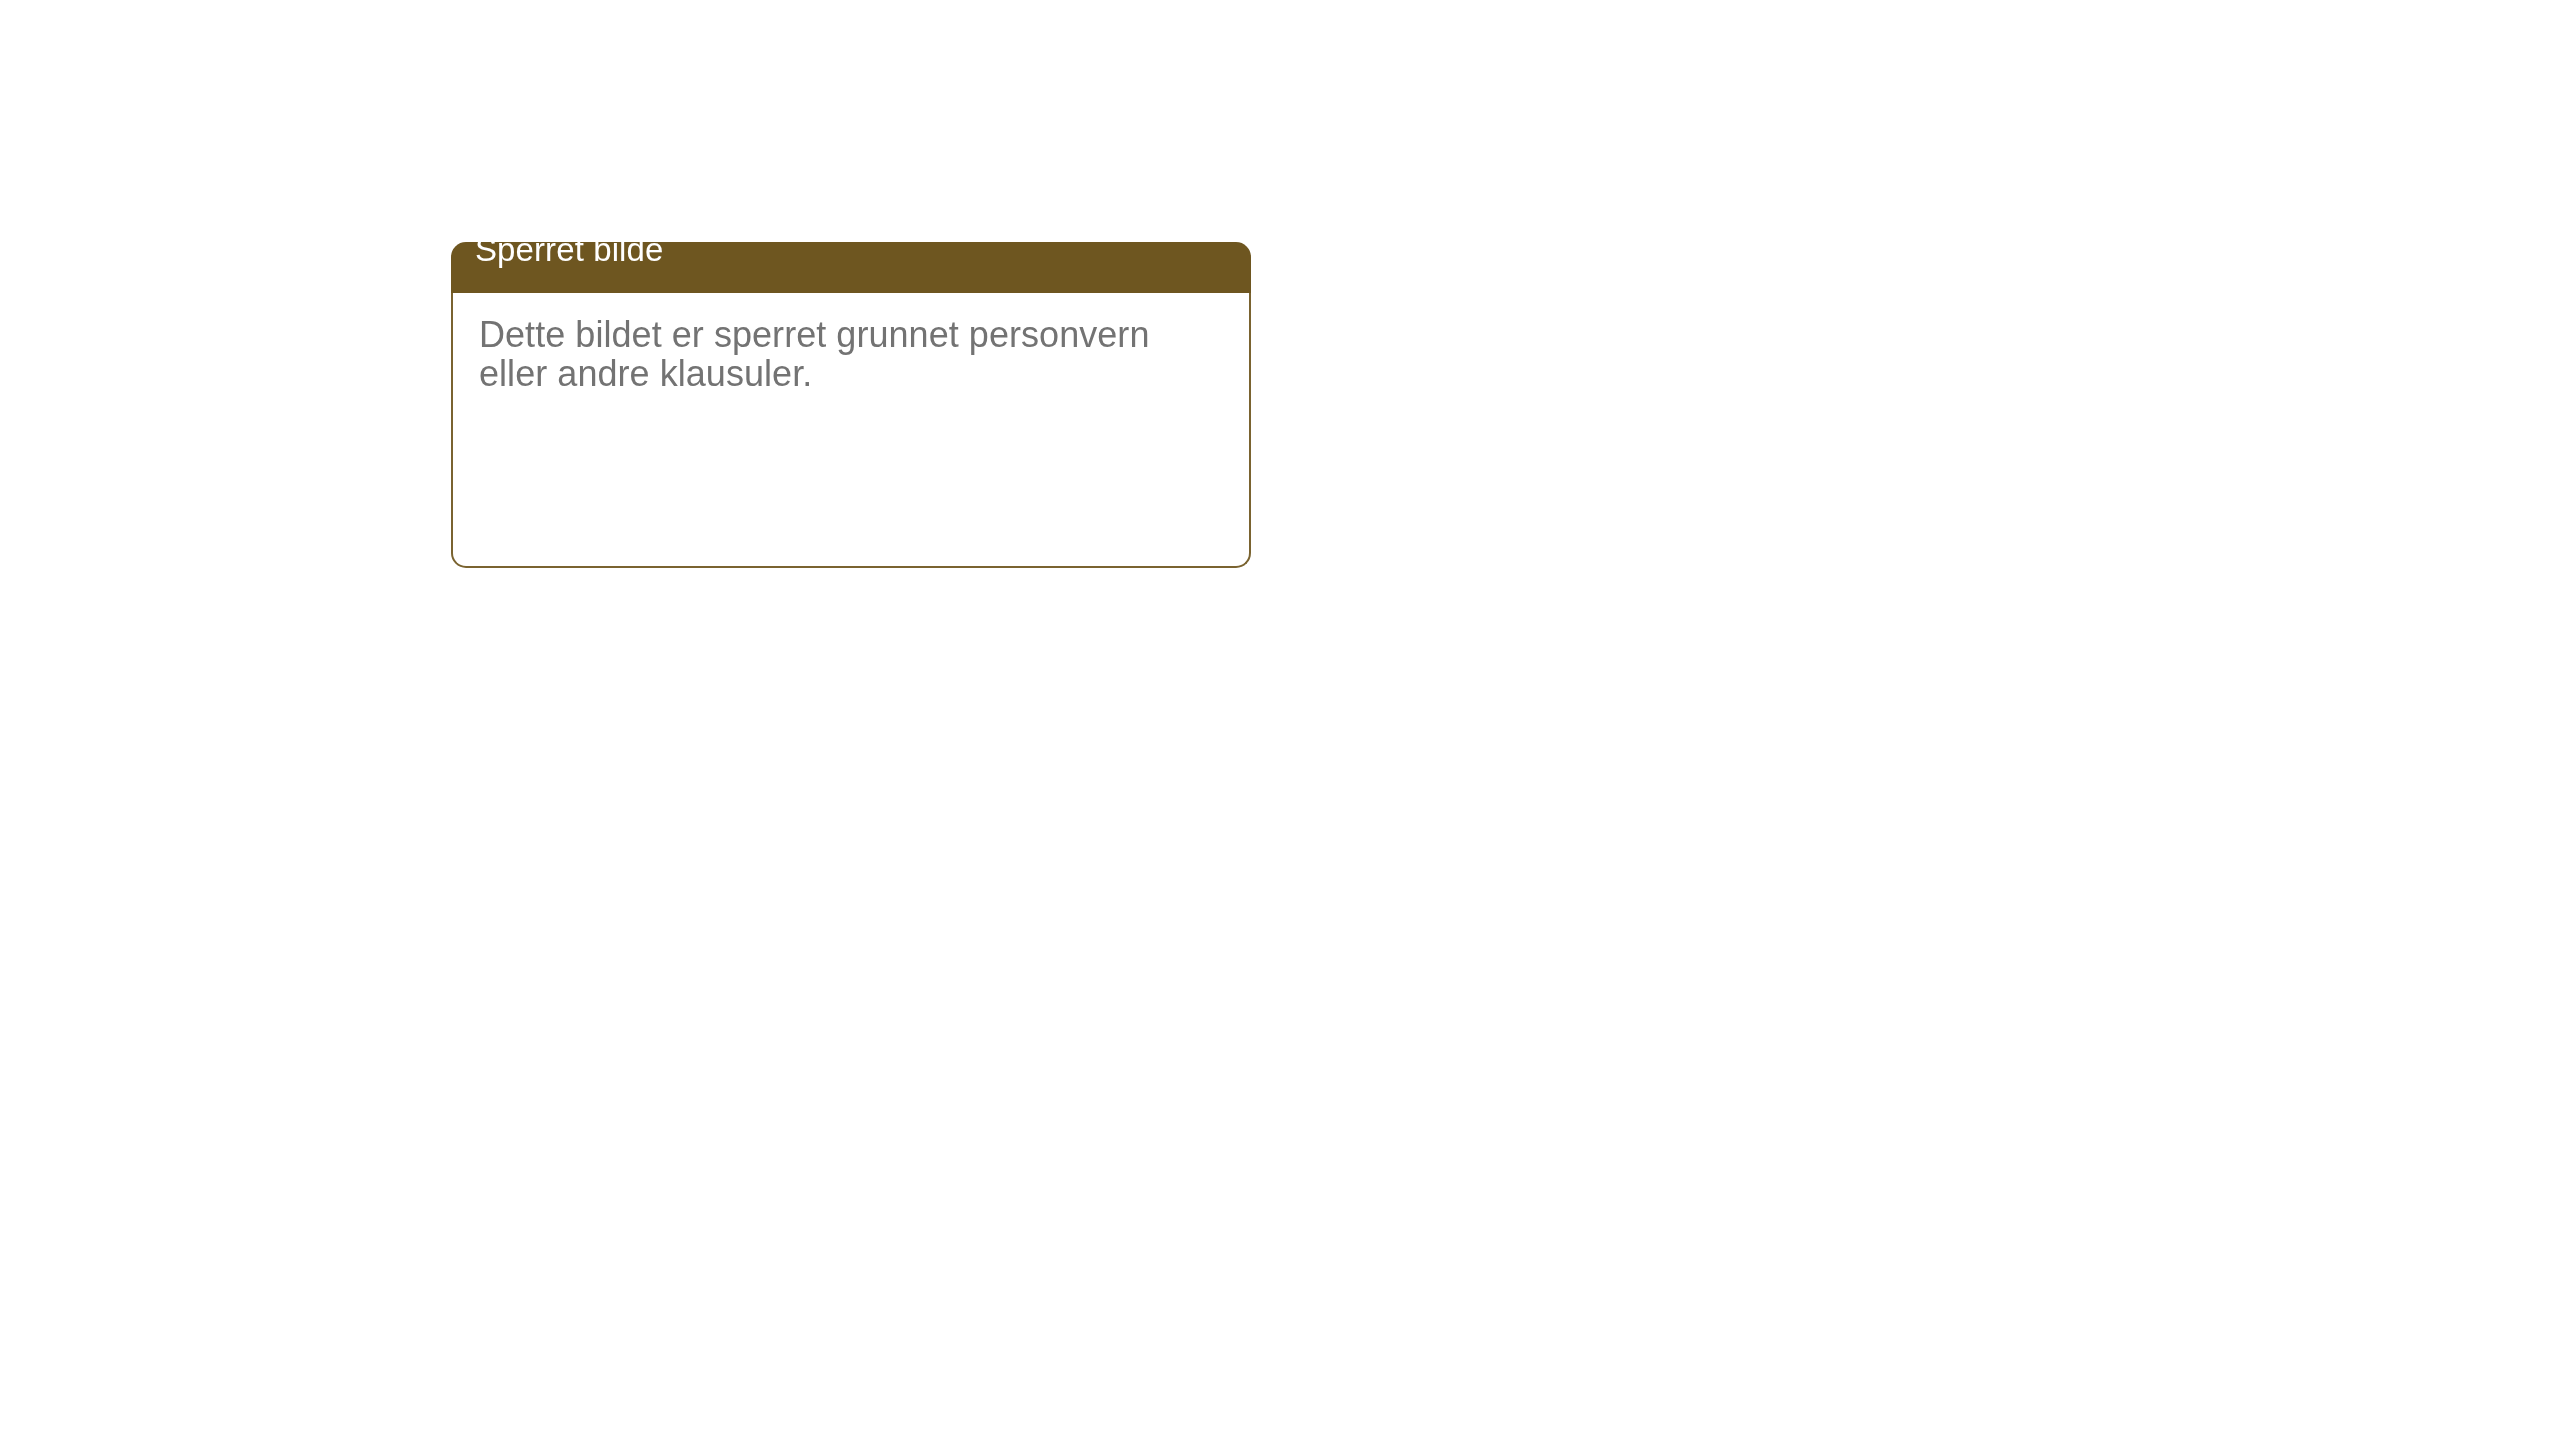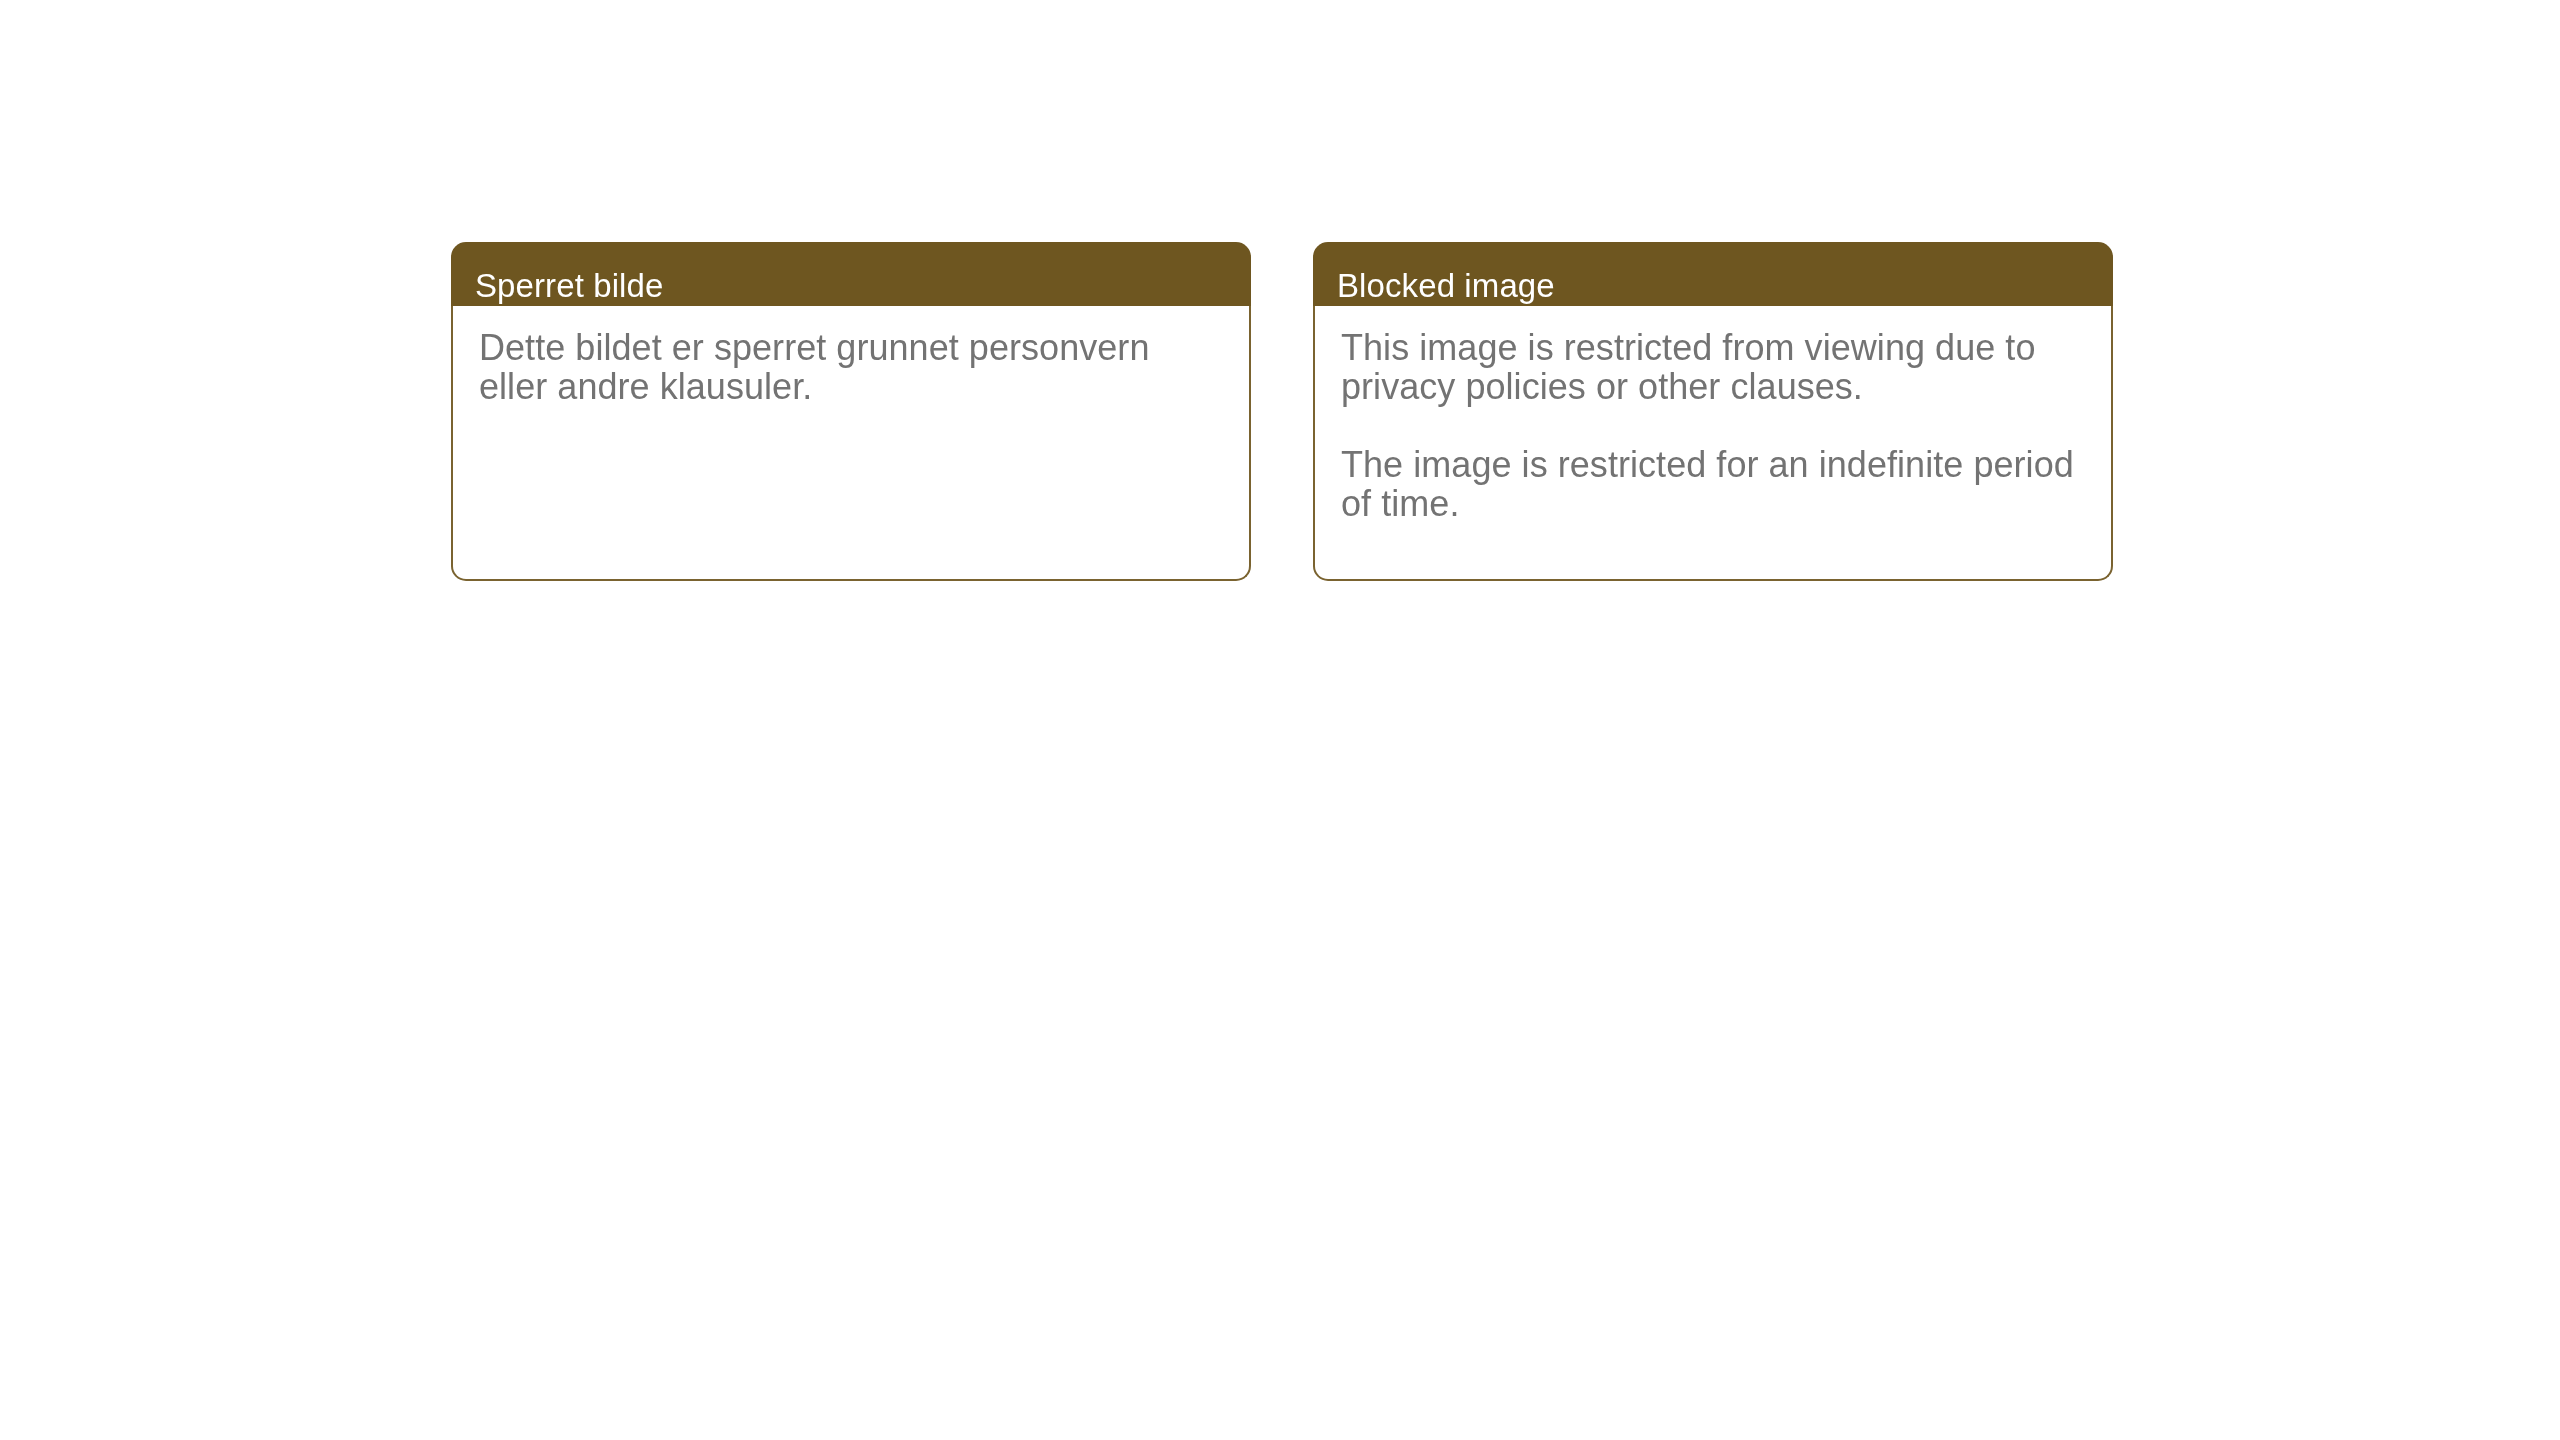--- a/index.html
+++ b/index.html
@@ -35,26 +35,26 @@
     top: 242px;
   }
 
   .notice-card.card-en {
     left: 1313px;
     top: 242px;
   }
 
   .card-header {
     box-sizing: border-box;
-    height: 64px;
+    height: 51px;
     background: #6e5620;
     border-top-left-radius: 15px;
     border-top-right-radius: 15px;
     display: flex;
-    align-items: flex-start;
+    align-items: flex-end;
     padding: 0 24px;
     position: relative;
     z-index: 2;
   }
 
   .card-title {
     color: #ffffff;
     font-size: 33px;
     line-height: 1;
     font-weight: 400;
@@ -96,24 +96,14 @@
   <section class="notice-card card-no">
     <div class="card-header">
       <h2 class="card-title">Sperret bilde</h2>
     </div>
     <div class="card-body">
       <p class="card-paragraph">Dette bildet er sperret grunnet personvern eller andre klausuler.</p>
       <div class="paragraph-gap"></div>
     </div>
   </section>
 
-  <section class="notice-card card-en">
-    <div class="card-header">
-      <h2 class="card-title">Blocked image</h2>
-    </div>
-    <div class="card-body">
-      <p class="card-paragraph">This image is restricted from viewing due to privacy policies or other clauses.</p>
-      <div class="paragraph-gap"></div>
-      <p class="card-paragraph">The image is restricted for an indefinite period of time.</p>
-    </div>
-  </section>
 
 </div>
 
 </body></html>

